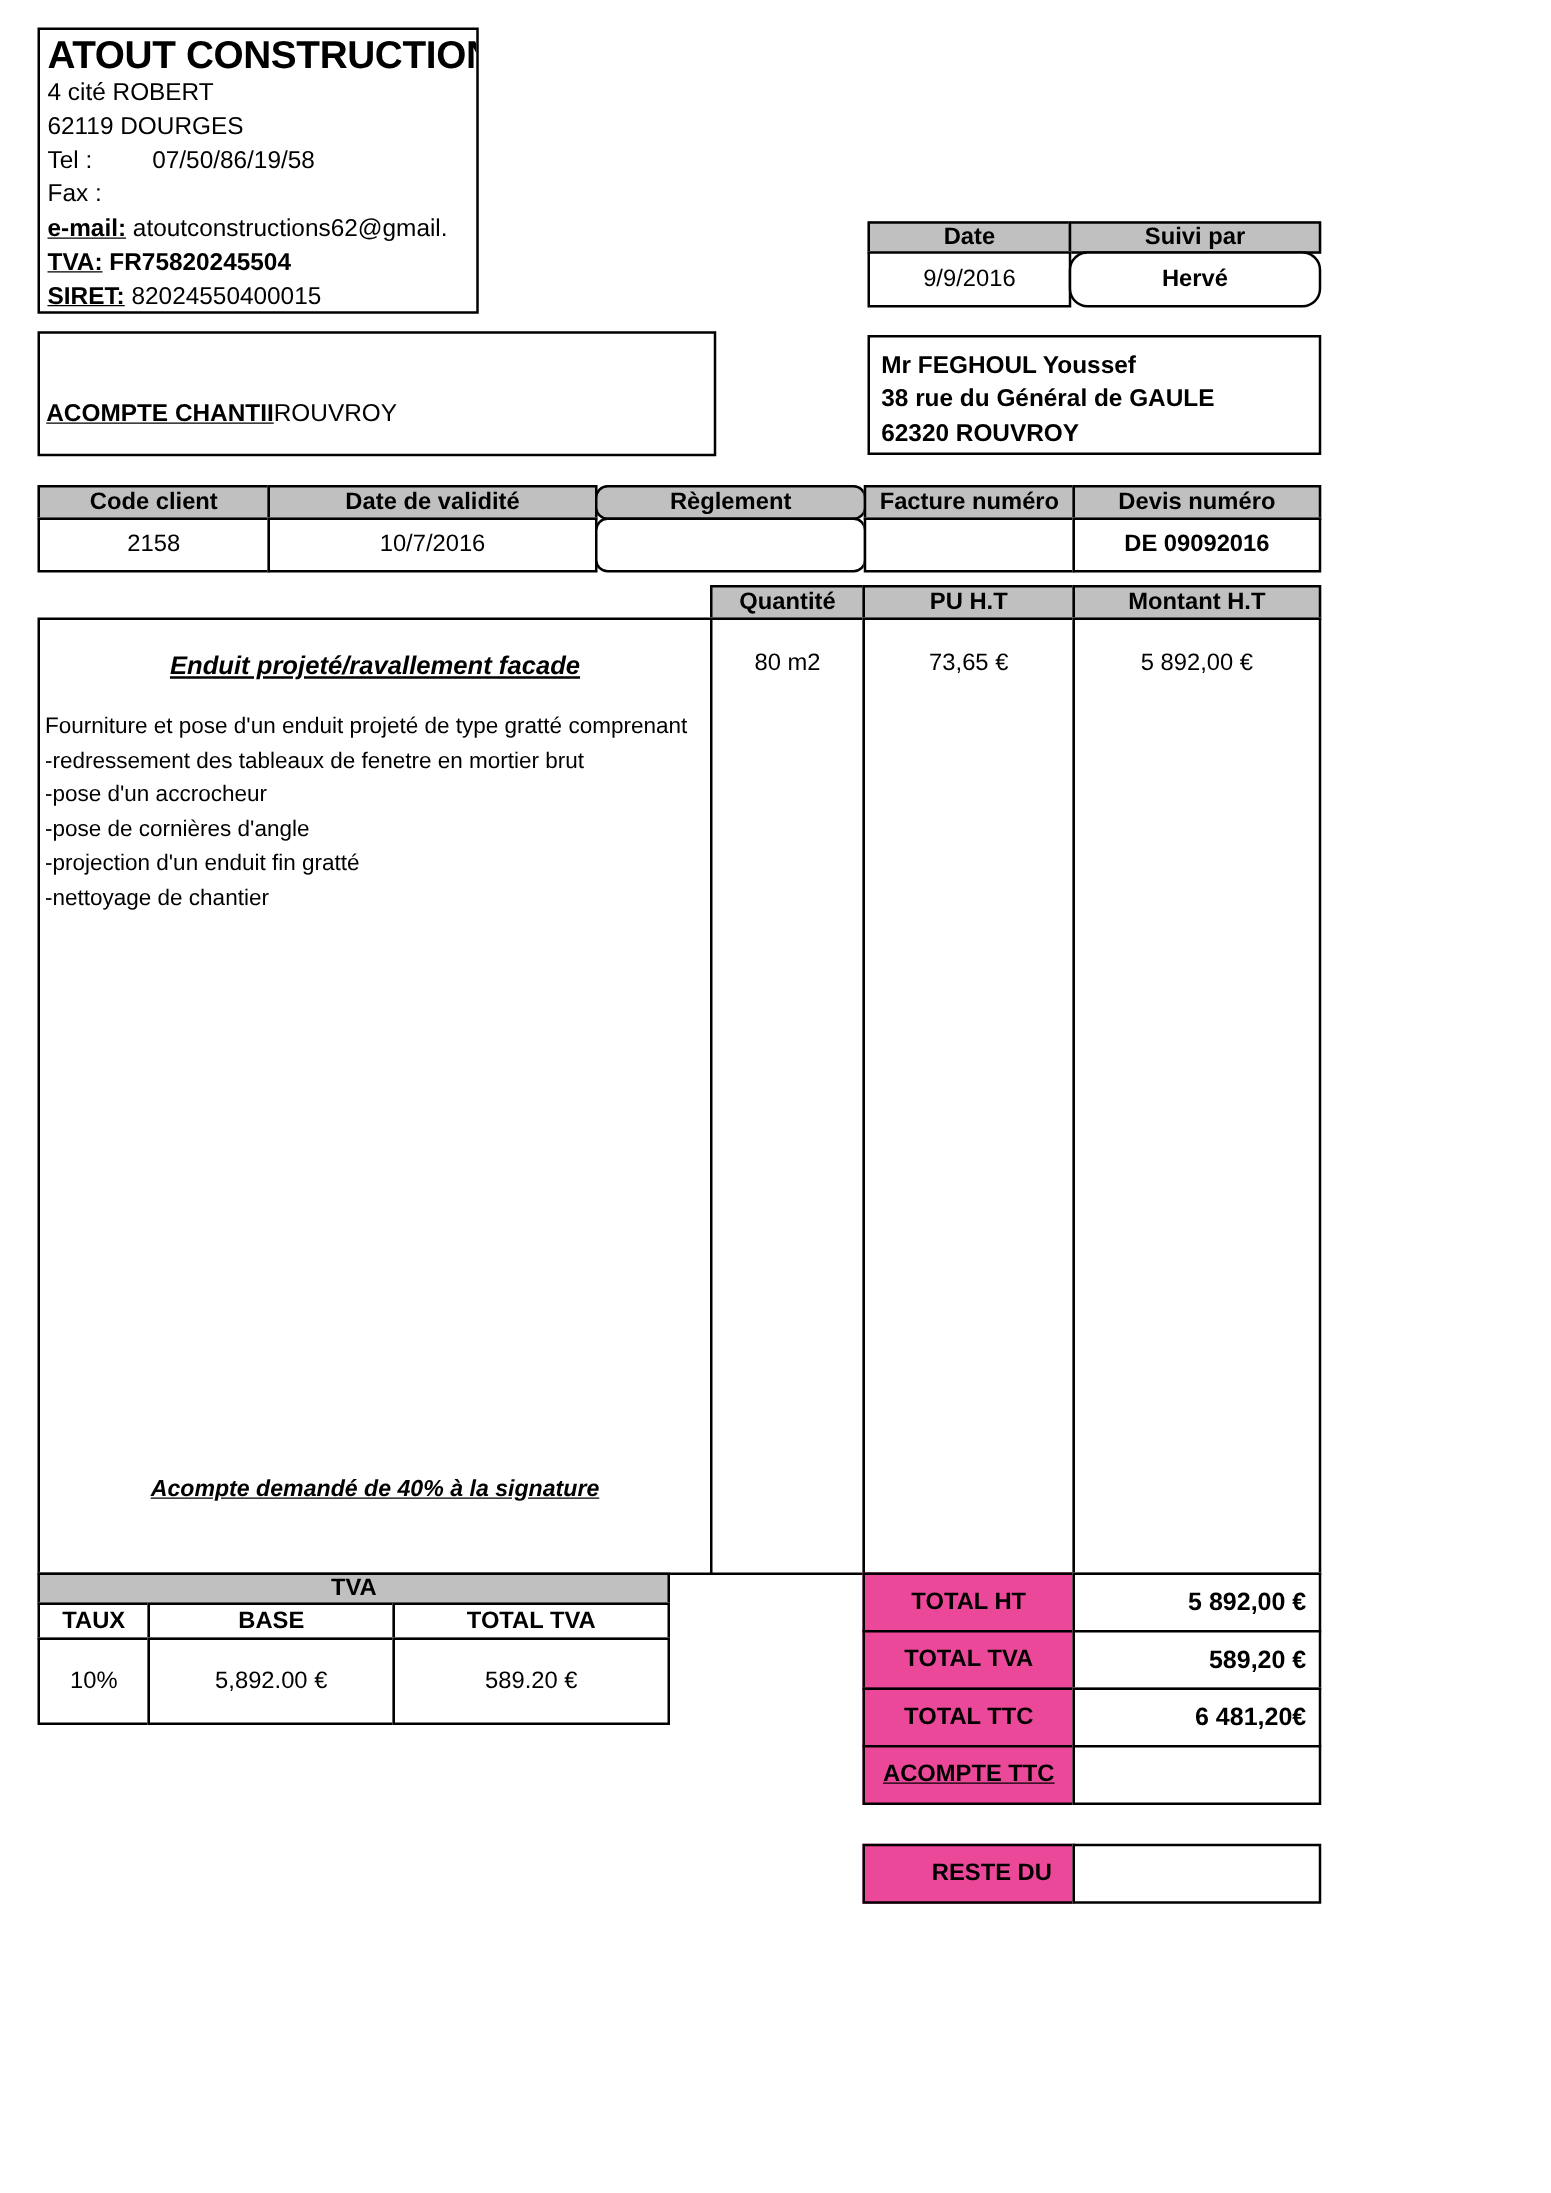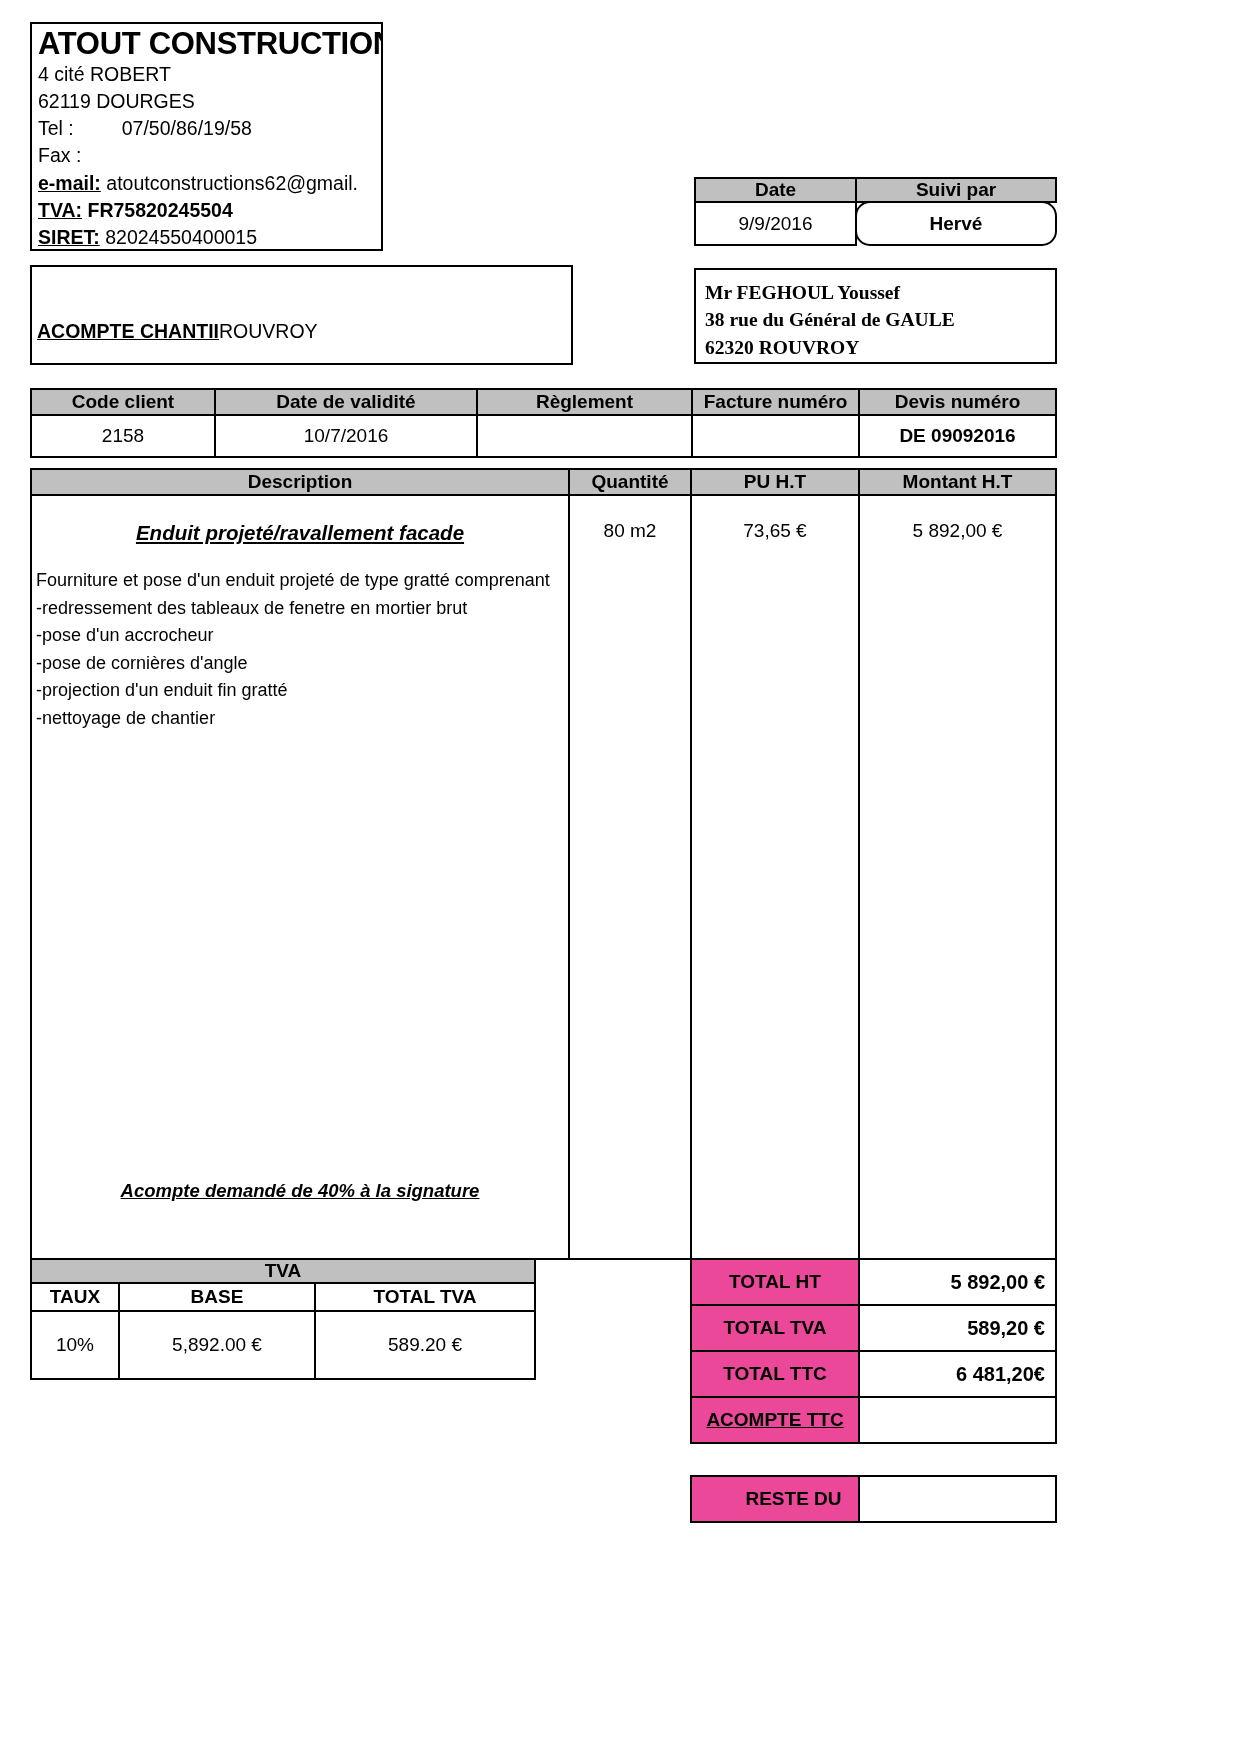--- a/index.html
+++ b/index.html
@@ -93,35 +93,34 @@
   #date-val      { left: 694px;  top: 201px; width: 163px; height: 45px; }
   #suivi-val     { left: 855px;  top: 201px; width: 202px; height: 45px; font-weight: bold; border-radius: 15px; }
 
   
   #client-box {
     left: 694px;
     top: 268px;
     width: 363px;
     height: 96px;
     padding: 9px 0 0 9px;
-    font-family: Liberation Serif, serif;
   }
   .cl-line {
     font-size: 19.5px;
     font-weight: bold;
     line-height: 1.40;
     white-space: nowrap;
   }
 
   
   .info-h { top: 388px; height: 28px; }
   .info-v { top: 414px; height: 44px; }
   .c1 { left: 30px;  width: 186px; }
   .c2 { left: 214px; width: 264px; }
-  .c3 { left: 476px; width: 217px; }
+  .c3 { left: 476px; width: 217px; border-radius: 10px; }
   .c4 { left: 691px; width: 169px; }
   .c5 { left: 858px; width: 199px; }
 
   
   .d1 { left: 30px;  width: 540px; }   
   .d2 { left: 568px; width: 124px; }   
   .d3 { left: 690px; width: 170px; }   
   .d4 { left: 858px; width: 199px; }   
   .desc-h { top: 468px; height: 28px; }
   .desc-body { top: 494px; height: 766px; align-items: flex-start; justify-content: flex-start; }
@@ -265,23 +264,20 @@
   <div class="cell info-v c3">
     <span></span>
   </div>
   <div class="cell info-v c4">
     <span></span>
   </div>
   <div class="cell info-v c5">
     <span class="b">DE 09092016</span>
   </div>
 
-  <div class="cell hdr desc-h d1">
-    <span>Description</span>
-  </div>
   <div class="cell hdr desc-h d2">
     <span>Quantité</span>
   </div>
   <div class="cell hdr desc-h d3">
     <span>PU H.T</span>
   </div>
   <div class="cell hdr desc-h d4">
     <span>Montant H.T</span>
   </div>
 

